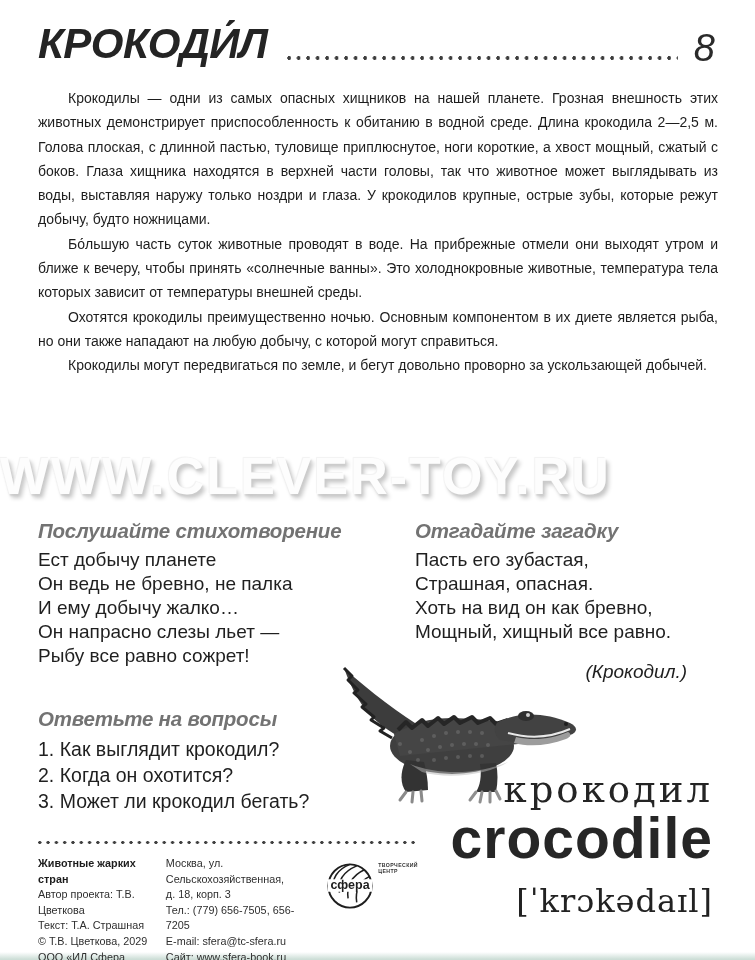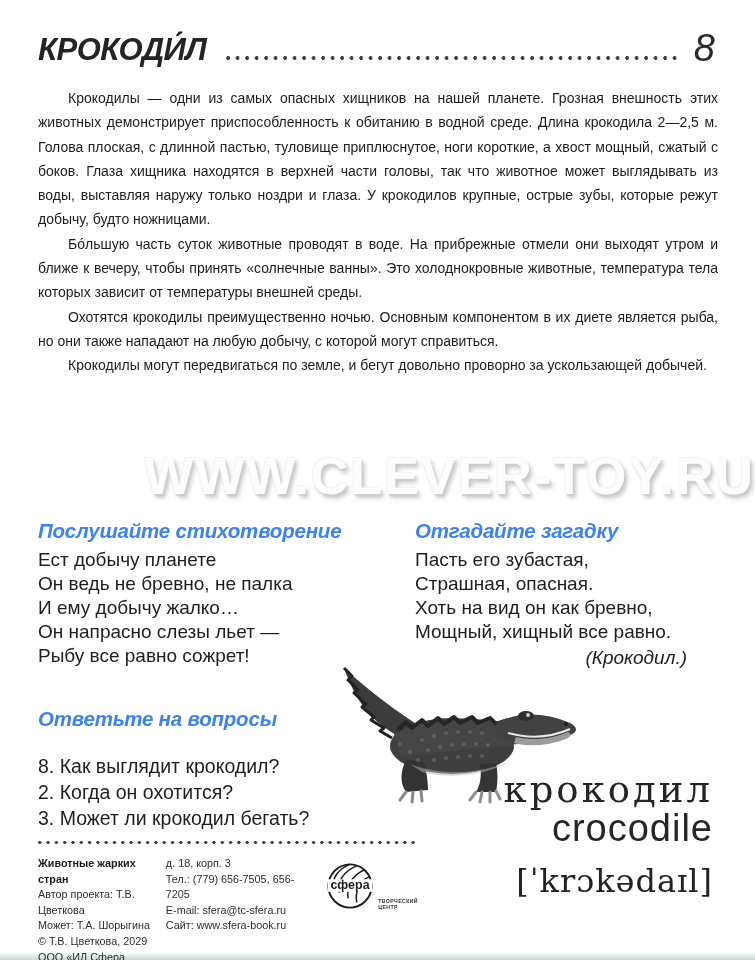--- a/index.html
+++ b/index.html
@@ -6,79 +6,79 @@
   html,body { background:#9a9a9a; }
   .page {
     position:relative; width:755px; height:960px; margin:0 auto;
     background:#ffffff; overflow:hidden;
     font-family:"Liberation Sans", sans-serif; color:#1f1f1f;
   }
 
   
   .header { position:absolute; left:38px; right:40px; top:26px; height:42px;
             display:flex; align-items:flex-end; }
-  .page-title { font-size:31px; font-weight:bold; font-style:italic;
+  .page-title { font-size:42px; font-weight:bold; font-style:italic;
                 letter-spacing:-0.5px; color:#242424; white-space:nowrap; }
   .leader-dots { flex:1; height:6px; margin:0 16px 7px 20px;
     background-image:radial-gradient(circle at 2.2px 3px, #3d3d3d 1.7px, transparent 2.1px);
     background-size:9.5px 6px; background-repeat:repeat-x; }
   .page-number { font-size:38px; font-style:italic; font-weight:400; color:#2a2a2a;
                  line-height:1; padding-bottom:1px; }
 
   
   .article { position:absolute; left:38px; top:86px; width:680px; z-index:2;
              font-size:14px; line-height:24.3px; text-align:justify;
              color:#1d1d1d; }
   .article p { text-indent:30px; }
 
   
   .watermark { position:absolute; left:0; right:0; top:446px; z-index:1;
-    text-align:right; font-weight:bold; font-size:52px; letter-spacing:2px;
+    text-align:left; font-weight:bold; font-size:52px; letter-spacing:2px;
     color:#fdfdfd;
     text-shadow:-1px -1px 1px #f2f2f2, 3px 4px 4px #c9c9c9, 1px 2px 2px #d7d7d7;
     white-space:nowrap; }
 
   
   .section-heading { font-weight:bold; font-style:italic; font-size:20.5px;
-                     color:#3b82f6; margin-bottom:5px; letter-spacing:-0.2px; }
+                     color:#737373; margin-bottom:5px; letter-spacing:-0.2px; }
   .poem { position:absolute; left:38px; top:519px; width:370px;
           font-size:19px; line-height:24px; z-index:2; }
   .riddle { position:absolute; left:415px; top:519px; width:302px;
             font-size:19px; line-height:24px; z-index:2; }
   .riddle-answer { text-align:right; font-style:italic; padding-right:30px;
-                   margin-top:2px; }
+                   margin-top:16px; }
 
   
   .questions { position:absolute; left:38px; top:706px; width:310px;
                font-size:19.5px; line-height:26px; z-index:2; }
-  .questions .section-heading { margin-bottom:21px; }
+  .questions .section-heading { margin-bottom:4px; }
 
   
   .croc-box { position:absolute; left:330px; top:660px; width:256px; height:148px; z-index:1; }
 
   
   .vocab { position:absolute; right:42px; top:770px; text-align:right; z-index:2; }
   .vocab-ru { font-family:"DejaVu Serif", cursive; 
               font-size:37px; letter-spacing:3px; color:#242424; line-height:1.1; }
-  .vocab-en { font-size:38px; font-weight:400; letter-spacing:1px; color:#262626;
+  .vocab-en { font-size:57px; font-weight:700; letter-spacing:1px; color:#262626;
               line-height:1.05; margin-top:-2px; }
   .vocab-ipa { font-family:"DejaVu Serif", serif; font-size:32px; color:#222;
                margin-top:13px; letter-spacing:1px; }
 
   
   .footer { position:absolute; left:38px; top:840px; width:380px; z-index:2; }
   .footer-dots { height:5px; margin-bottom:11px;
     background-image:radial-gradient(circle at 1.8px 2.5px, #3f3f3f 1.4px, transparent 1.8px);
     background-size:8.3px 5px; background-repeat:repeat-x; }
   .footer-cols { display:flex; align-items:flex-start; }
   .fcol { font-size:10.8px; line-height:15.6px; color:#2e2e2e; }
   .fcol-left  { width:146px; }
   .fcol-mid   { width:158px; }
   .fcol-left .ftitle { font-weight:bold; color:#1d1d1d; }
-  .footer-logo { display:flex; align-items:flex-end; margin-left:22px; margin-top:6px; }
+  .footer-logo { display:flex; align-items:flex-start; margin-left:22px; margin-top:6px; }
   .logo-tagline { font-size:5.2px; line-height:6px; font-weight:bold;
                   letter-spacing:0.4px; color:#333; margin-left:4px;
                   text-transform:uppercase; }
 
   
   .bottom-strip { position:absolute; left:0; right:0; bottom:0; height:8px; z-index:0;
     background:linear-gradient(to bottom, rgba(199,216,210,0) 0%, #cdded7 90%); }
 </style>
 </head>
 <body>
@@ -113,21 +113,21 @@
     <div class="section-heading">Отгадайте загадку</div>
     <div>Пасть его зубастая,</div>
     <div>Страшная, опасная.</div>
     <div>Хоть на вид он как бревно,</div>
     <div>Мощный, хищный все равно.</div>
     <div class="riddle-answer">(Крокодил.)</div>
   </div>
 
   <div class="questions">
     <div class="section-heading">Ответьте на вопросы</div>
-    <div>8. Как выглядит крокодил?</div>
+    <div>1. Как выглядит крокодил?</div>
     <div>2. Когда он охотится?</div>
     <div>3. Может ли крокодил бегать?</div>
   </div>
 
   <div class="croc-box">
     <svg viewBox="0 0 256 148" width="256" height="148" aria-hidden="true">
 
       <path d="M14,8 C22,30 32,50 50,64 C60,72 72,79 84,84 L96,70 C70,54 40,32 14,8 Z" fill="#3c3c3c"></path>
       <path d="M14,8 L22,16 L18,20 L28,30 L24,33 L36,44 L32,47 L44,57 L41,60 L54,68 L50,71 L62,78" fill="none" stroke="#222" stroke-width="3" stroke-linejoin="round"></path>
 
@@ -184,25 +184,26 @@
     <div class="vocab-en">crocodile</div>
     <div class="vocab-ipa">[ˈkrɔkədaɪl]</div>
   </div>
 
   <div class="footer">
     <div class="footer-dots"></div>
     <div class="footer-cols">
       <div class="fcol fcol-left">
         <div class="ftitle">Животные жарких стран</div>
         <div>Автор проекта: Т.В. Цветкова</div>
-        <div>Может: Т.А. Шорыгина</div>
+        <div>Текст: Т.А. Страшная</div>
         <div>© Т.В. Цветкова, 2029</div>
         <div>ООО «ИД Сфера образования»</div>
       </div>
       <div class="fcol fcol-mid">
+        <div>Москва, ул. Сельскохозяйственная,</div>
         <div>д. 18, корп. 3</div>
         <div>Тел.: (779) 656-7505, 656-7205</div>
         <div>E-mail: sfera@tc-sfera.ru</div>
         <div>Сайт: www.sfera-book.ru</div>
       </div>
       <div class="footer-logo">
         <svg viewBox="0 0 50 50" width="48" height="48" aria-hidden="true">
           <circle cx="25" cy="25" r="22.5" fill="none" stroke="#1e1e1e" stroke-width="2"></circle>
           <path d="M25,2.5 C11,8 6,18 8,28" fill="none" stroke="#1e1e1e" stroke-width="1.6"></path>
           <path d="M32,4 C18,10 12,20 14,32" fill="none" stroke="#1e1e1e" stroke-width="1.6"></path>

